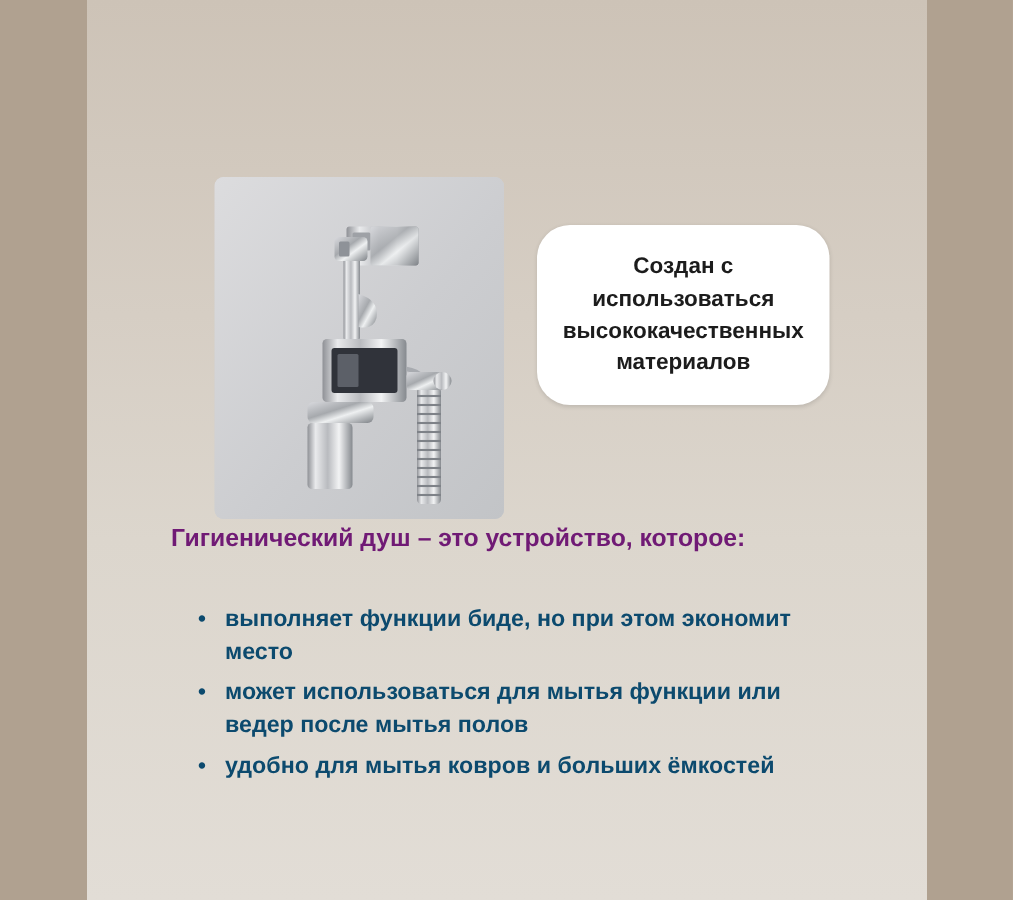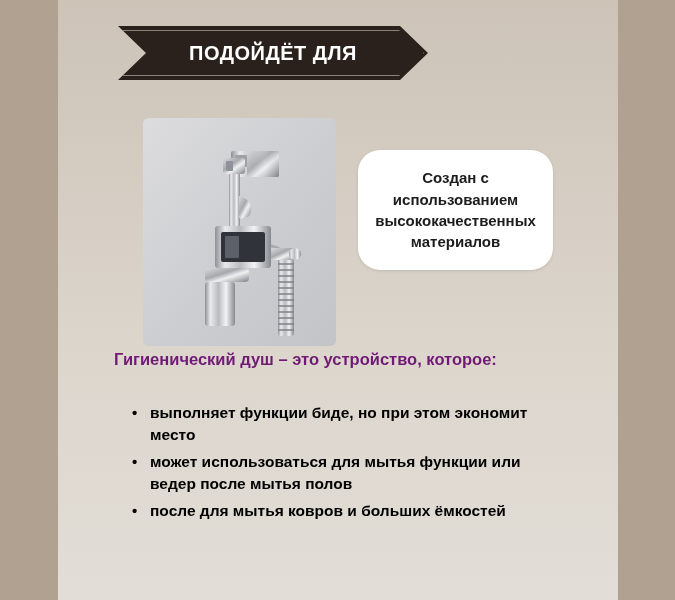--- a/index.html
+++ b/index.html
@@ -134,47 +134,41 @@
     top: 402px;
     width: 430px;
     margin: 0;
     padding: 0;
     list-style: none;
   }
   .bullets li {
     position: relative;
     font-size: 15.5px;
     font-weight: bold;
-    color: #000000;
+    color: #0c4a6e;
     line-height: 1.42;
     padding-left: 22px;
     margin-bottom: 5px;
   }
   .bullets li::before {
     content: "\2022";
     position: absolute;
     left: 4px;
     top: 0;
     font-size: 15px;
   }
 </style>
 </head>
 <body>
 
 <div class="page">
   <div class="inner-panel-light"></div>
   <div class="edge-left"></div>
   <div class="edge-right"></div>
 
-  <div class="banner-wrap">
-    <div class="banner">
-      <div class="banner-inner"></div>
-      <div class="banner-text">ПОДОЙДЁТ ДЛЯ</div>
-    </div>
-  </div>
 
   <div class="product-card">
     <svg class="shower-svg" width="193" height="228" viewBox="0 0 193 228" xmlns="http://www.w3.org/2000/svg">
       <defs>
         <linearGradient id="chrome" x1="0" y1="0" x2="1" y2="0">
           <stop offset="0%" stop-color="#8f9196"></stop>
           <stop offset="18%" stop-color="#e9eaec"></stop>
           <stop offset="45%" stop-color="#b9bbbf"></stop>
           <stop offset="70%" stop-color="#f2f3f4"></stop>
           <stop offset="100%" stop-color="#868a8f"></stop>
@@ -230,23 +224,23 @@
         <line x1="135" y1="206" x2="151" y2="206"></line>
         <line x1="135" y1="212" x2="151" y2="212"></line>
       </g>
 
       <rect x="128" y="130" width="26" height="12" rx="3" fill="url(#chrome2)"></rect>
       <circle cx="152" cy="136" r="6" fill="url(#chrome)"></circle>
     </svg>
   </div>
 
   <div class="bubble">
-    <div class="bubble-text">Создан с использованием высококачественных материалов</div>
+    <div class="bubble-text">Создан с использоваться высококачественных материалов</div>
   </div>
 
   <div class="heading">Гигиенический душ – это устройство, которое:</div>
 
   <ul class="bullets">
     <li>выполняет функции биде, но при этом экономит место</li>
     <li>может использоваться для мытья функции или ведер после мытья полов</li>
-    <li>после для мытья ковров и больших ёмкостей</li>
+    <li>удобно для мытья ковров и больших ёмкостей</li>
   </ul>
 </div>
 
 </body></html>

